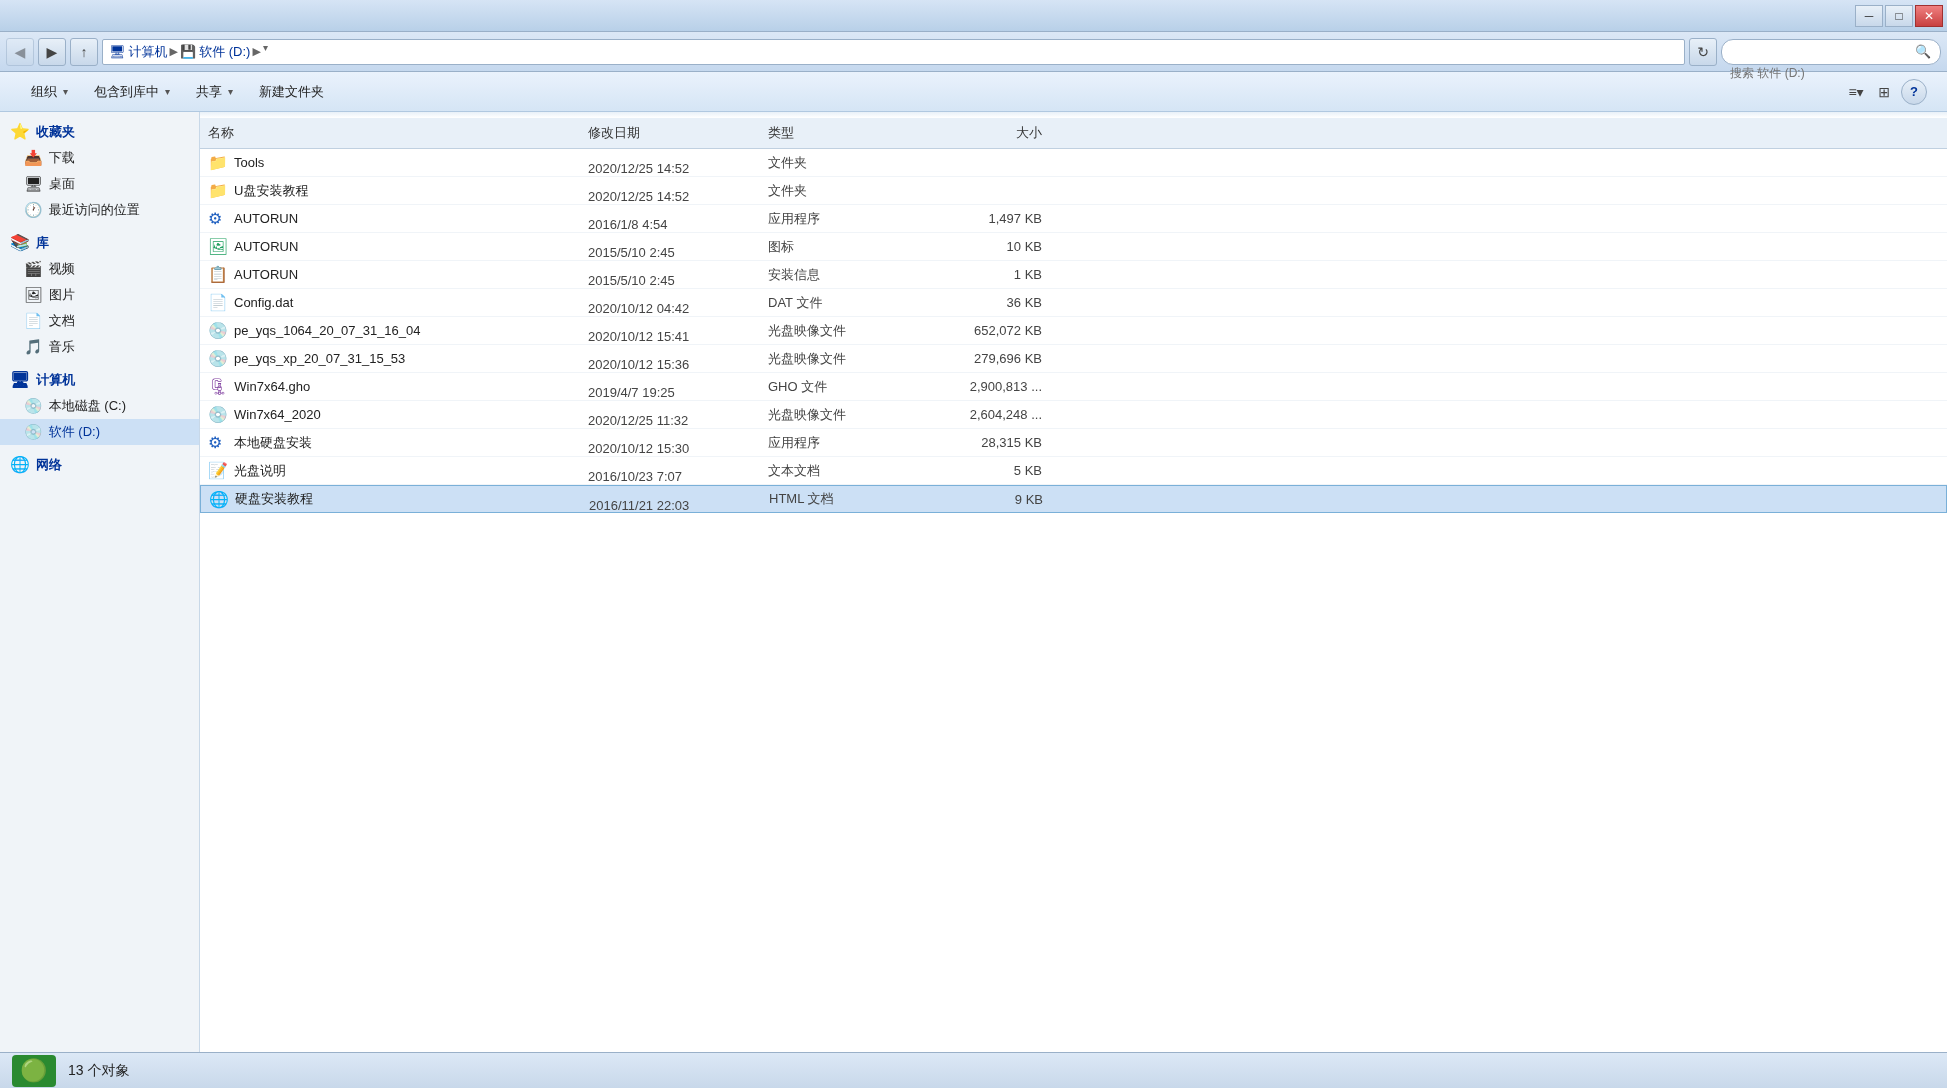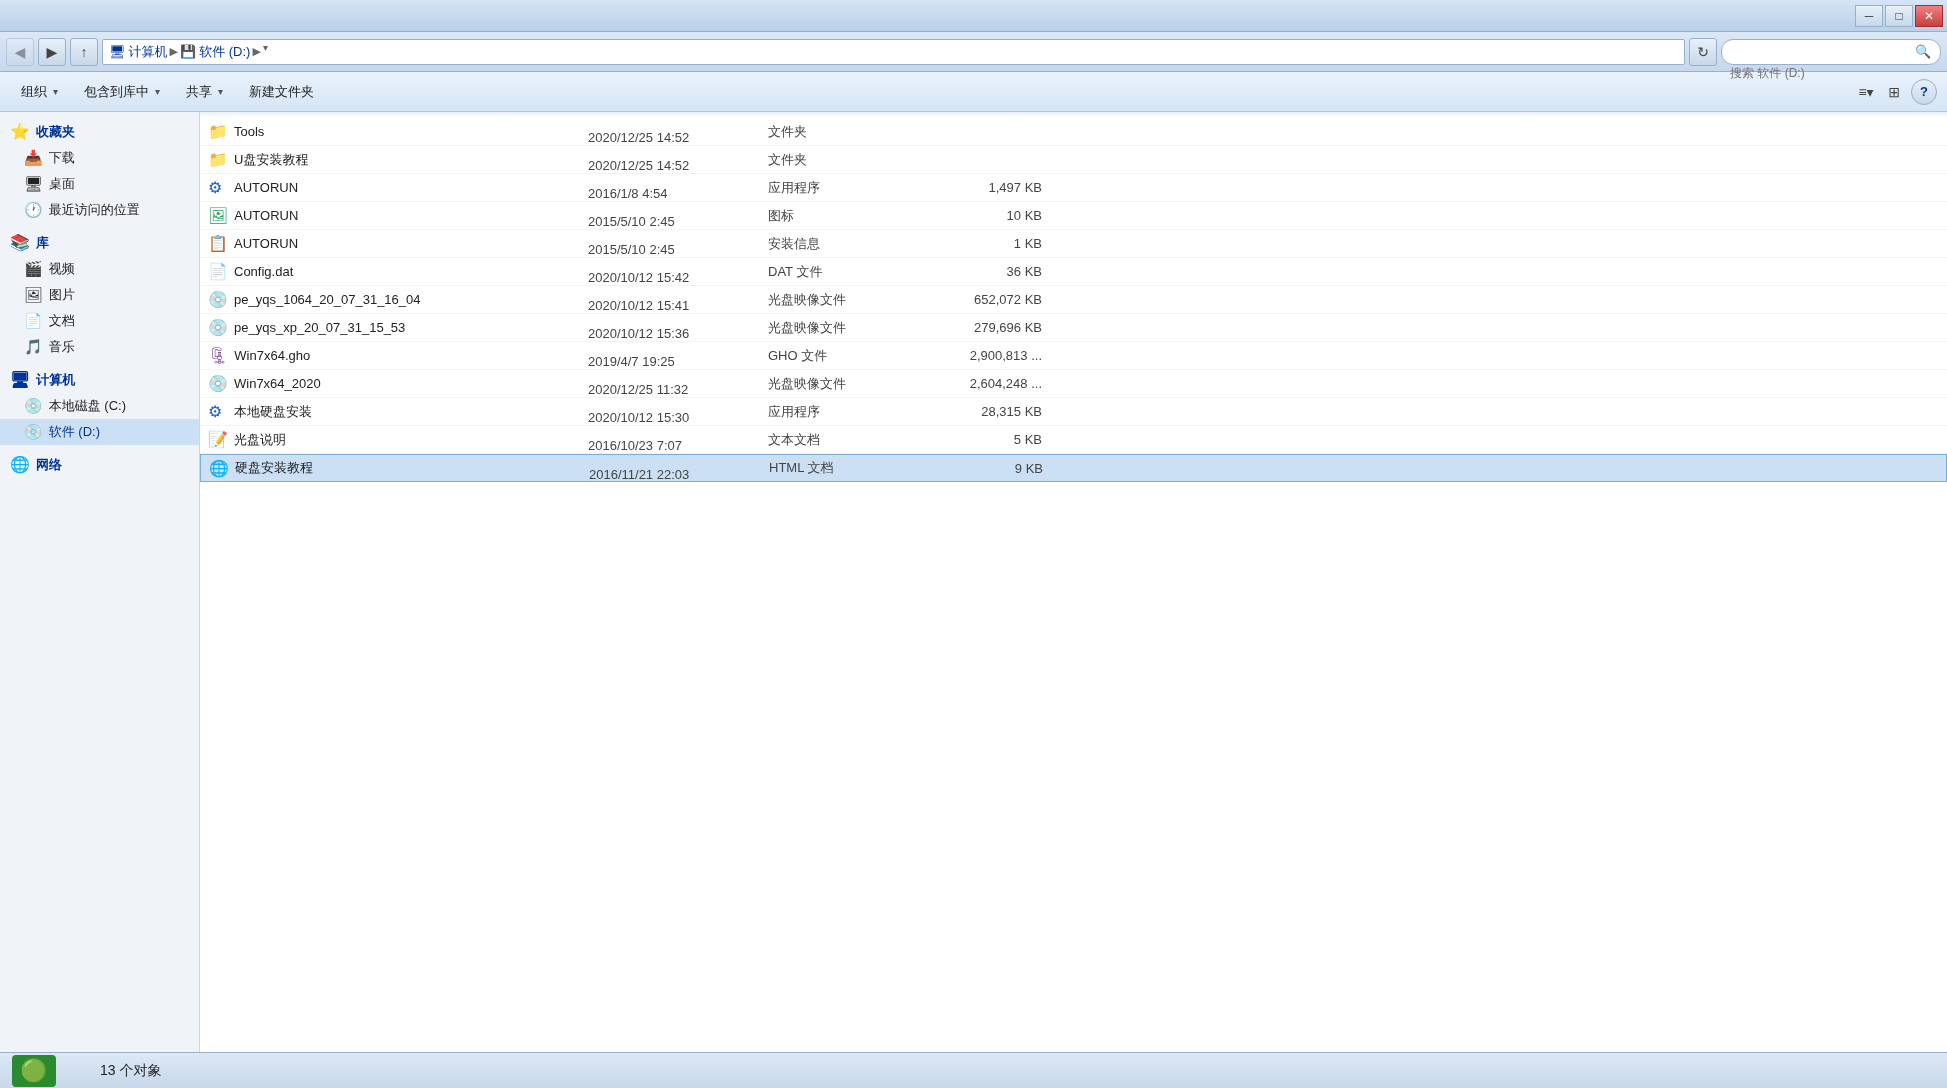--- a/index.html
+++ b/index.html
@@ -118,21 +118,21 @@
       color: #555;
       font-size: 13px;
     }
 
     
     .toolbar {
       height: 40px;
       background: linear-gradient(to bottom, #eaf2fc, #d5e5f5);
       display: flex;
       align-items: center;
-      padding: 0 10px;
+      padding: 0 20px;
       gap: 4px;
       border-bottom: 1px solid #b0c8e0;
     }
     .toolbar-btn {
       height: 30px;
       padding: 0 10px;
       border: 1px solid transparent;
       background: transparent;
       border-radius: 3px;
       cursor: pointer;
@@ -310,21 +310,20 @@
       display: flex;
       align-items: center;
       justify-content: center;
       color: #fff;
       font-size: 18px;
       font-weight: bold;
     }
     .status-text {
       font-size: 14px;
       color: #222;
-      margin-left: 32px;
     }
 
     
     .file-list::-webkit-scrollbar { width: 14px; }
     .file-list::-webkit-scrollbar-track { background: #f0f4f8; }
     .file-list::-webkit-scrollbar-thumb { background: #b8c8d8; border: 2px solid #f0f4f8; border-radius: 3px; }
     .sidebar::-webkit-scrollbar { width: 8px; }
     .sidebar::-webkit-scrollbar-track { background: #f0f4f8; }
     .sidebar::-webkit-scrollbar-thumb { background: #b8c8d8; border-radius: 3px; }
 
@@ -464,20 +463,26 @@
         <span class="icon">🌐</span>
         <span>网络</span>
       </div>
     </div>
   </div>
 
   <div class="file-area">
 
     <div class="scroll-indicator"></div>
 
+    <div class="col-headers">
+      <div class="col-header col-name">名称</div>
+      <div class="col-header col-date">修改日期</div>
+      <div class="col-header col-type">类型</div>
+      <div class="col-header col-size">大小</div>
+    </div>
 
     <div class="file-list" id="file-list-container">
     <div class="file-row">
           <div class="file-cell cell-name">
             <span class="file-icon icon-folder">📁</span>
             <span>Tools</span>
           </div>
           <div class="file-cell cell-date">2020/12/25 14:52</div>
           <div class="file-cell cell-type">文件夹</div>
           <div class="file-cell cell-size"></div>
@@ -516,21 +521,21 @@
           </div>
           <div class="file-cell cell-date">2015/5/10 2:45</div>
           <div class="file-cell cell-type">安装信息</div>
           <div class="file-cell cell-size">1 KB</div>
         </div>
         <div class="file-row">
           <div class="file-cell cell-name">
             <span class="file-icon icon-dat">📄</span>
             <span>Config.dat</span>
           </div>
-          <div class="file-cell cell-date">2020/10/12 15:42</div>
+          <div class="file-cell cell-date">2020/10/12 04:42</div>
           <div class="file-cell cell-type">DAT 文件</div>
           <div class="file-cell cell-size">36 KB</div>
         </div>
         <div class="file-row">
           <div class="file-cell cell-name">
             <span class="file-icon icon-iso">💿</span>
             <span>pe_yqs_1064_20_07_31_16_04</span>
           </div>
           <div class="file-cell cell-date">2020/10/12 15:41</div>
           <div class="file-cell cell-type">光盘映像文件</div>

